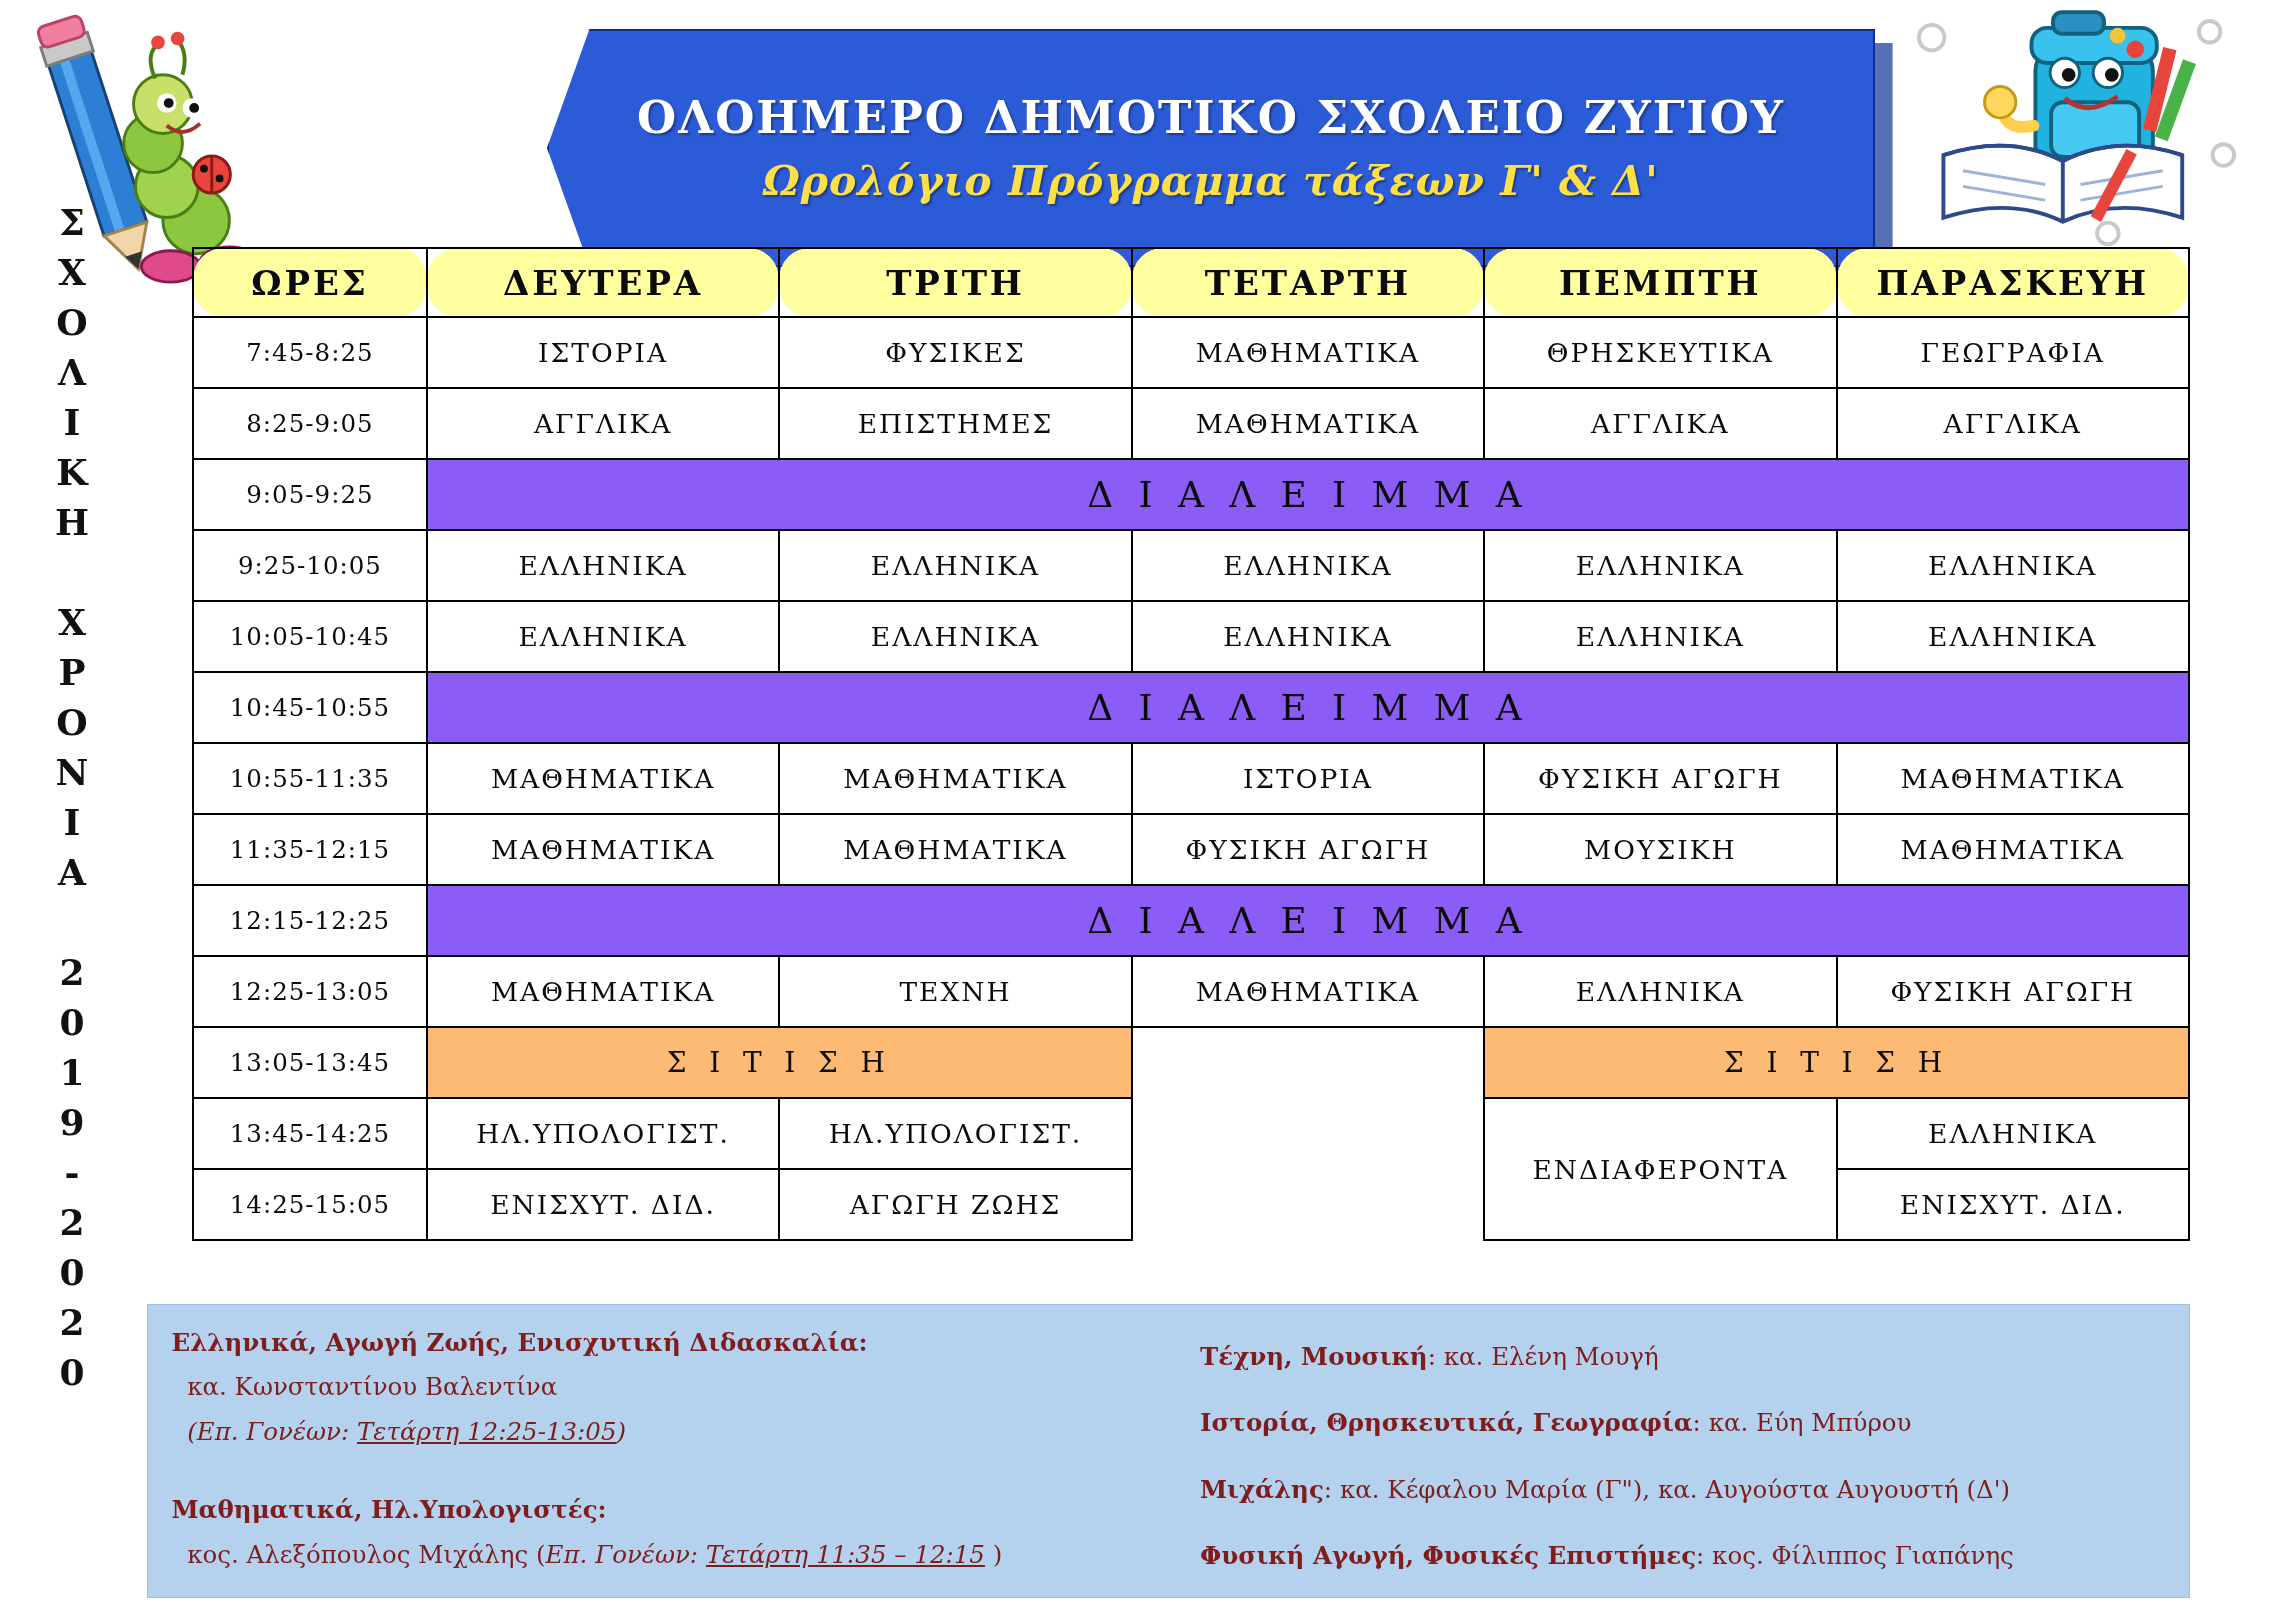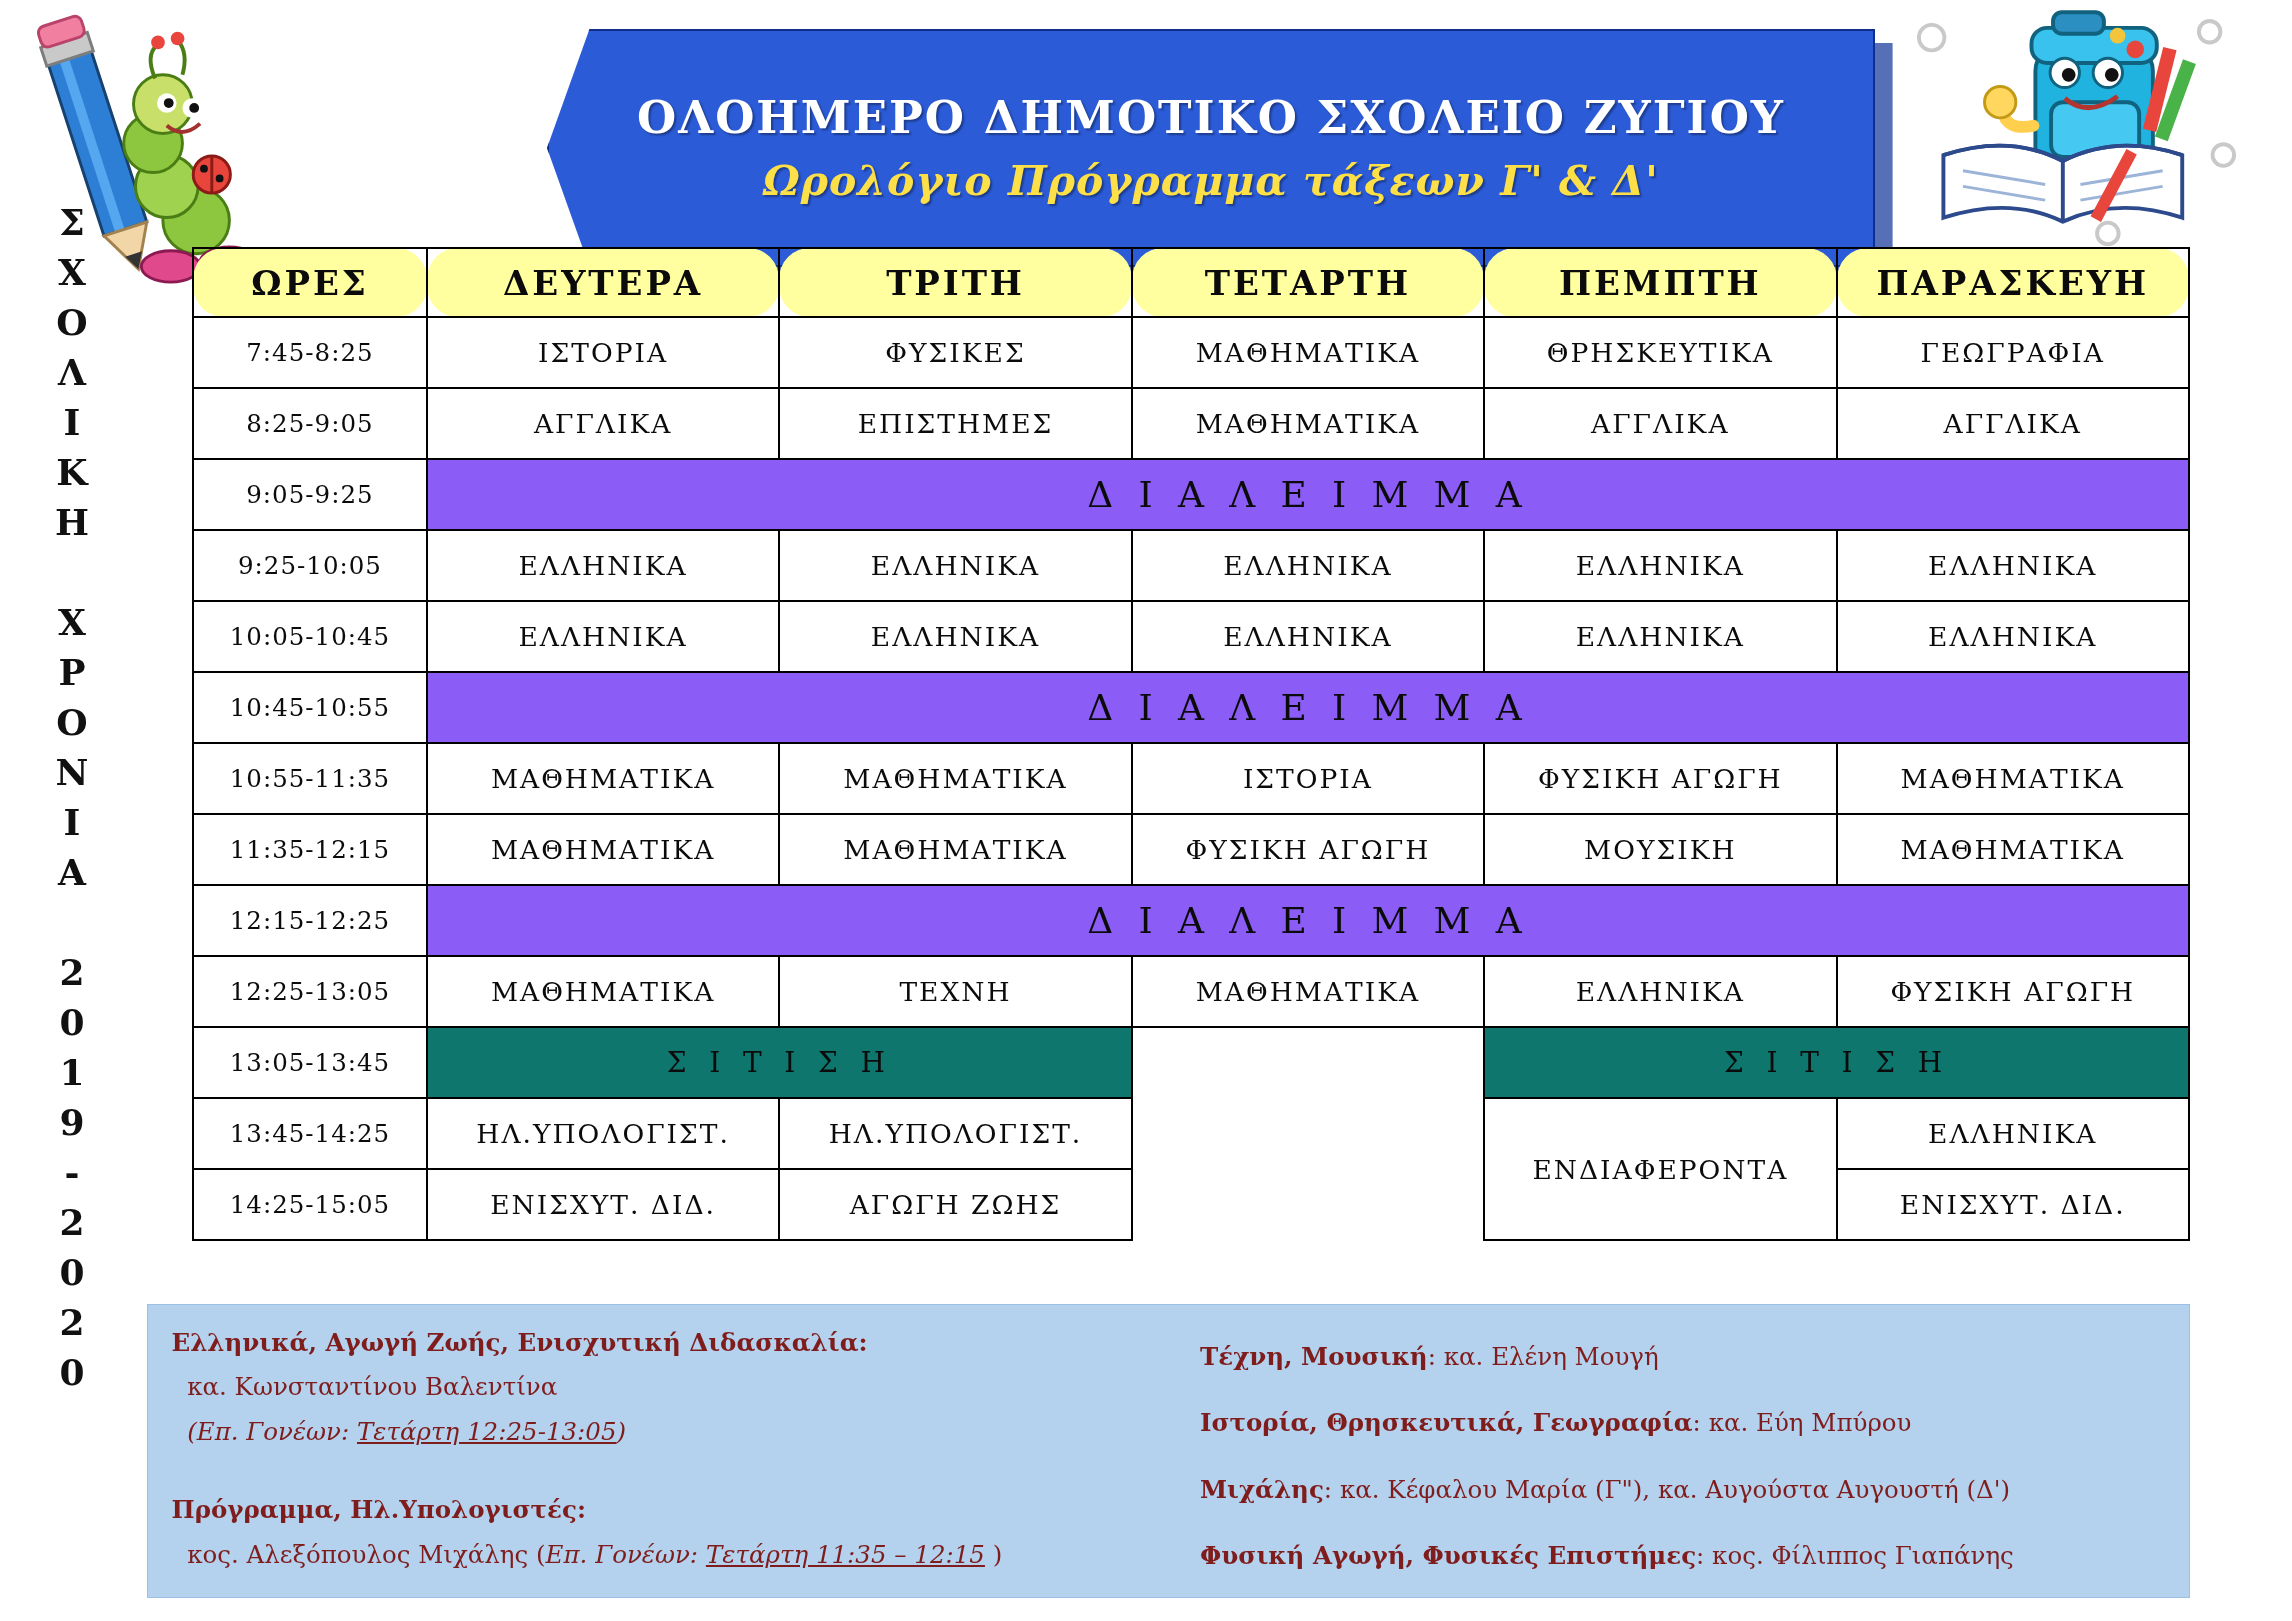--- a/index.html
+++ b/index.html
@@ -134,21 +134,21 @@
     border: none !important;
     background: #ffffff;
   }
   .break {
     background: #8b5cf6;
     font-size: 36px;
     letter-spacing: 6.9px;
     height: 65px;
   }
   .lunch {
-    background: #0f766e;
+    background: #fdba74;
     font-size: 28px;
     letter-spacing: 6.9px;
     height: 65px;
   }
 
   
   .footer {
     position: absolute;
     left: 147px;
     top: 1304px;
@@ -427,21 +427,21 @@
       <span class="b">Ελληνικά, Αγωγή Ζωής, Ενισχυτική Διδασκαλία:</span>
     </div>
     <div class="note note-sub">
       <span>κα. Κωνσταντίνου Βαλεντίνα</span>
     </div>
     <div class="note note-sub">
       <span class="i">(Επ. Γονέων: </span><span class="i u">Τετάρτη  12:25-13:05</span><span class="i">)</span>
     </div>
     <div class="note-gap"></div>
     <div class="note">
-      <span class="b">Πρόγραμμα, Ηλ.Υπολογιστές:</span>
+      <span class="b">Μαθηματικά, Ηλ.Υπολογιστές:</span>
     </div>
     <div class="note note-sub">
       <span>κος. Αλεξόπουλος Μιχάλης (</span><span class="i">Επ. Γονέων: </span><span class="i u">Τετάρτη 11:35 – 12:15</span><span> )</span>
     </div>
   </div>
 
   <div class="footer-col footer-right">
     <div class="note note-right">
       <span class="b">Τέχνη, Μουσική</span><span>: κα. Ελένη Μουγή</span>
     </div>

